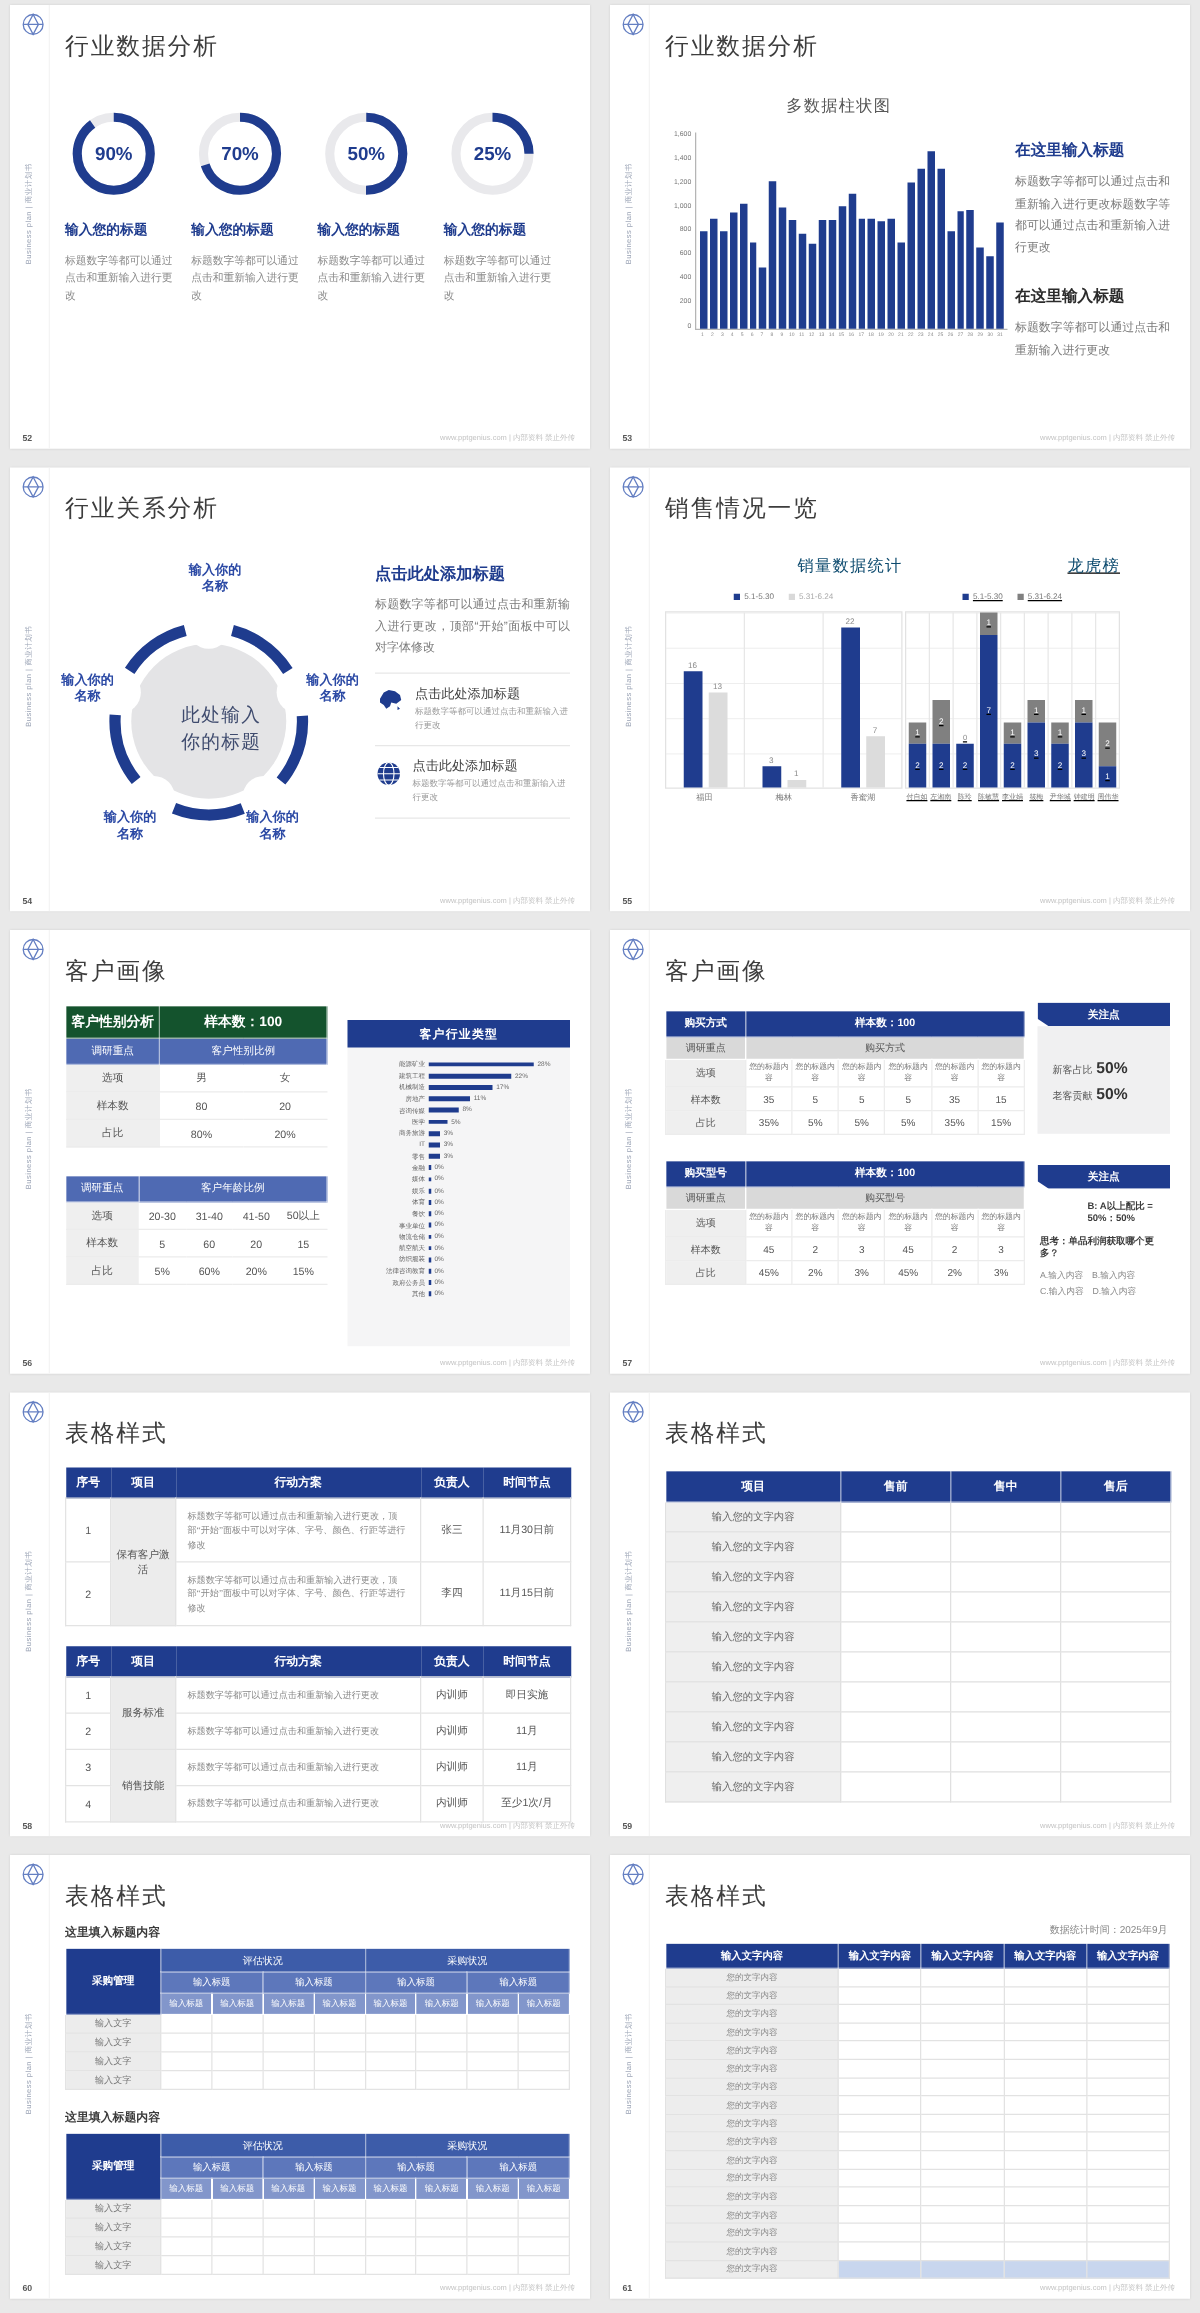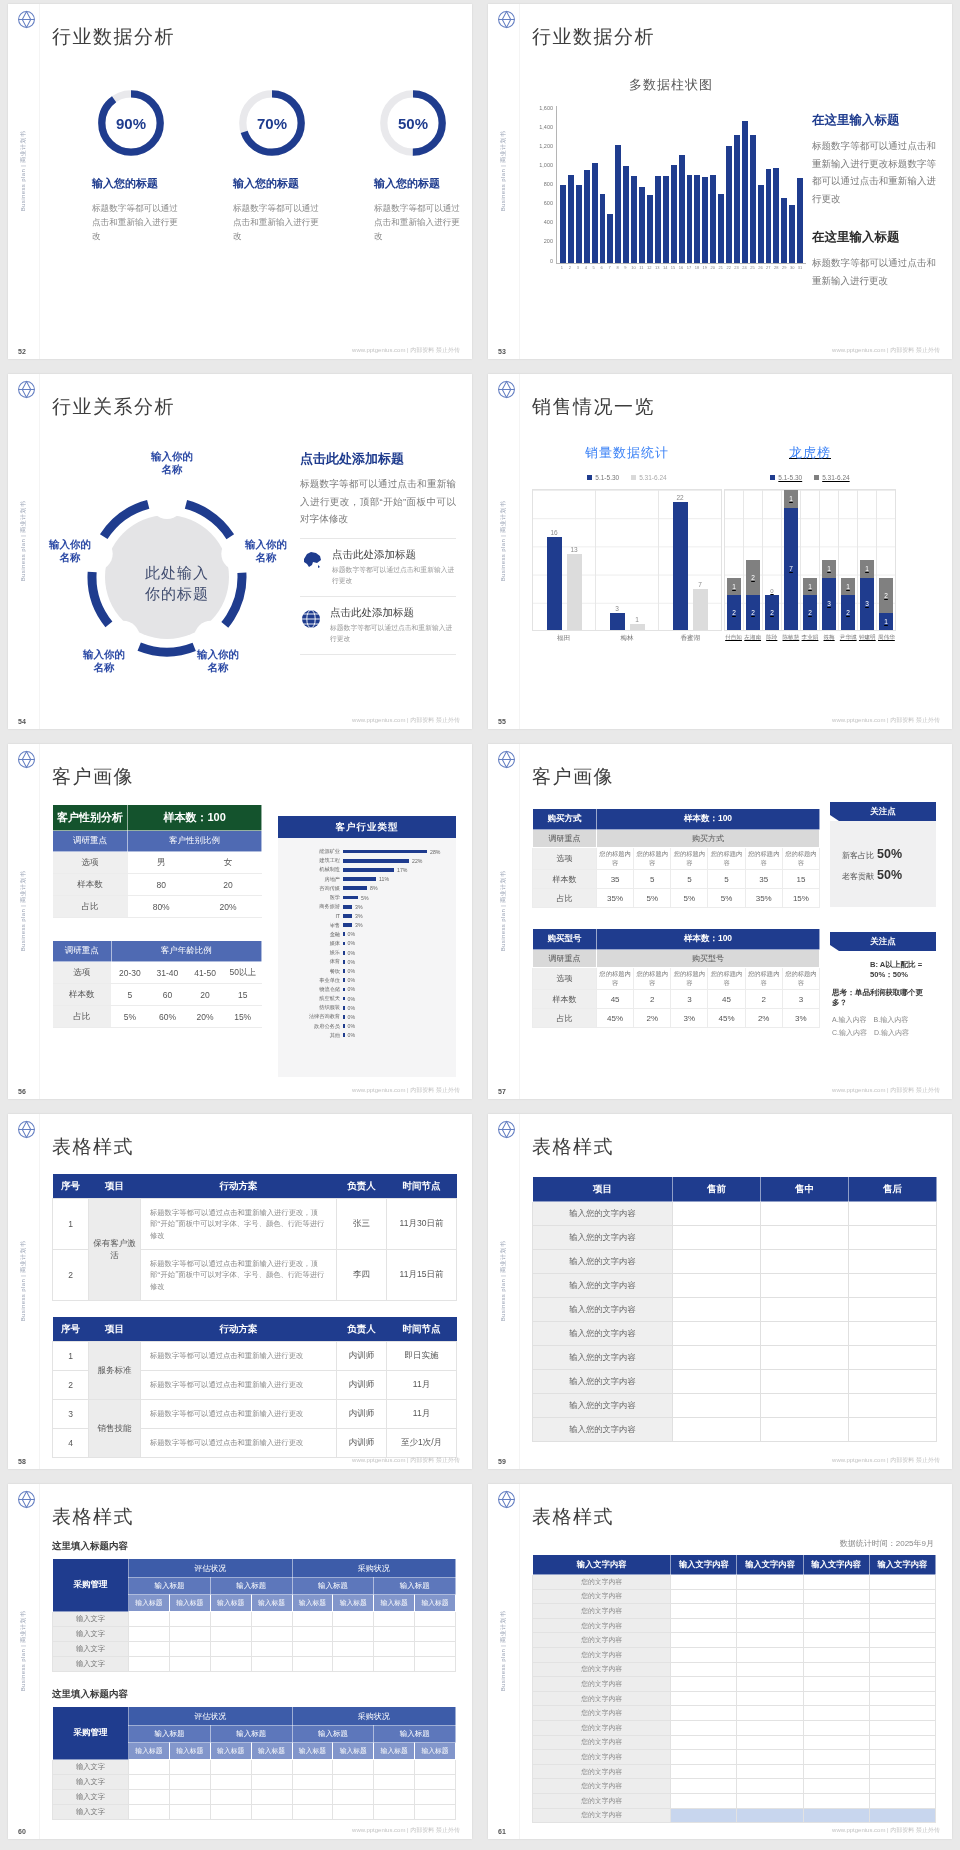--- a/index.html
+++ b/index.html
@@ -9,21 +9,21 @@
   .logo{position:absolute;top:6px;left:9px;width:19px;height:19px;opacity:.85;}
   .vwrap{position:absolute;left:15px;top:47%;width:0;height:0;}
   .vtext{display:block;width:max-content;transform:translate(-50%,-50%) rotate(-90deg);white-space:nowrap;font-size:6px;color:#9aa3b5;letter-spacing:.4px;}
   .rule{position:absolute;left:31px;top:0;bottom:0;width:1px;background:#f4f4f4;}
   .content{position:absolute;left:44px;top:10px;right:16px;bottom:18px;}
   .s-title{font-size:19px;color:#3d3d3d;font-weight:400;letter-spacing:1.5px;margin:10px 0 0 0;}
   .pnum{position:absolute;left:10px;bottom:4px;font-size:7px;font-weight:bold;color:#555;}
   .site{position:absolute;right:12px;bottom:4px;font-size:6px;color:#c3c3c3;}
   
   .d52{display:flex;margin-top:36px;}
-  .dcol{width:101px;box-sizing:border-box;padding-right:10px;margin-left:40px;}
+  .dcol{width:101px;box-sizing:border-box;padding-right:10px;}
   .dwrap{position:relative;width:74px;height:74px;margin-left:2px;}
   .dwrap svg{display:block;}
   .track{fill:none;stroke:#e9e9ec;stroke-width:7.5;}
   .arc{fill:none;stroke:#1f3c8e;stroke-width:7.5;}
   .dpct{position:absolute;inset:0;display:flex;align-items:center;justify-content:center;font-size:15px;font-weight:bold;color:#1f3c8e;}
   .dt{font-size:11px;font-weight:bold;color:#1f3c8e;margin:16px 0 10px;}
   .db{font-size:8.6px;color:#8a8a8a;line-height:1.65;width:94px;}
   
   .c53{position:absolute;left:0;top:62px;width:278px;}
   .c53-title{text-align:center;font-size:13px;color:#595959;letter-spacing:1px;margin-bottom:12px;}
@@ -47,21 +47,21 @@
   .r54-p{font-size:9.6px;color:#7a7a7a;line-height:1.85;margin:0 0 10px;text-align:justify;}
   .r54 hr{border:none;border-top:1px solid #e7e7e7;margin:8px 0;}
   .r54-item{display:flex;gap:8px;align-items:flex-start;margin:9px 0;}
   .r54-item svg{flex:0 0 auto;margin-top:2px;}
   .ih{font-size:10.5px;color:#3f3f3f;margin:0 0 3px;}
   .ip{font-size:6.8px;color:#9a9a9a;line-height:1.6;margin:0;}
   
   .c55{position:absolute;top:60px;}
   .c55.left{left:0;width:190px;}
   .c55.right{left:192px;width:172px;text-decoration:underline;}
-  .c55-title{text-align:center;font-size:13px;color:#3b82f6;letter-spacing:1px;}
+  .c55-title{text-align:right;font-size:13px;color:#0c4a6e;letter-spacing:1px;}
   .legend{display:flex;justify-content:center;gap:12px;align-items:center;margin:12px 0 8px;font-size:6.5px;color:#777;}
   .legend span{display:flex;align-items:center;}
   .sw{width:5px;height:5px;display:inline-block;margin-right:3px;}
   .plotbox{display:flex;height:142px;border:1px solid #e2e2e2;box-sizing:border-box;background-image:linear-gradient(#ededed 1px,transparent 1px);background-size:100% 28.2px;}
   .ggroup,.sgroup{flex:1;display:flex;align-items:flex-end;justify-content:center;border-right:1px solid #e7e7e7;}
   .ggroup:last-child,.sgroup:last-child{border-right:none;}
   .ggroup{gap:3px;}
   .gcol{display:flex;flex-direction:column;align-items:center;justify-content:flex-end;width:17px;}
   .gv{font-size:6.5px;color:#8a8a8a;margin-bottom:1px;}
   .gbar{width:15px;}

